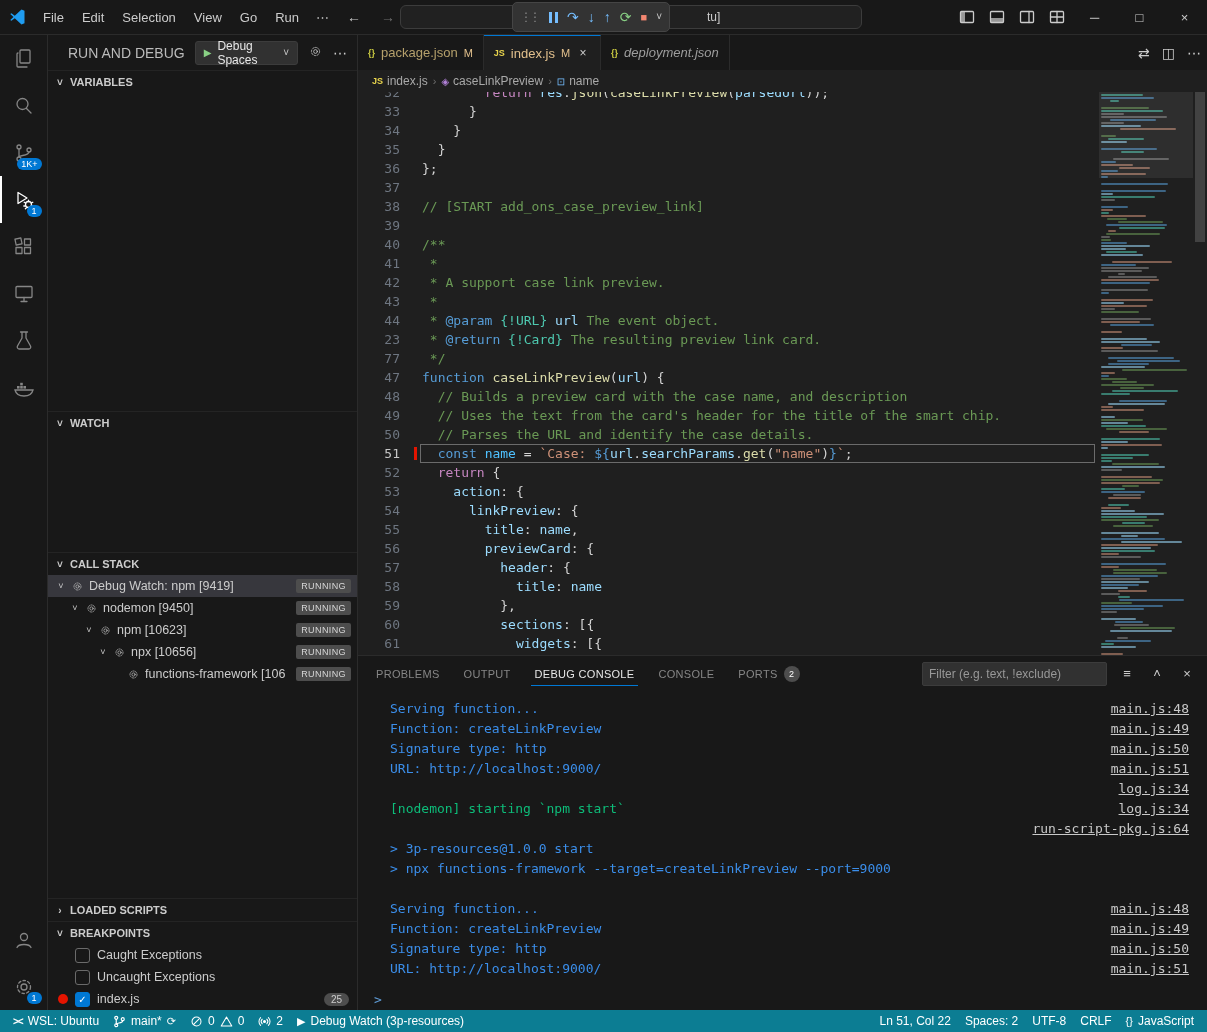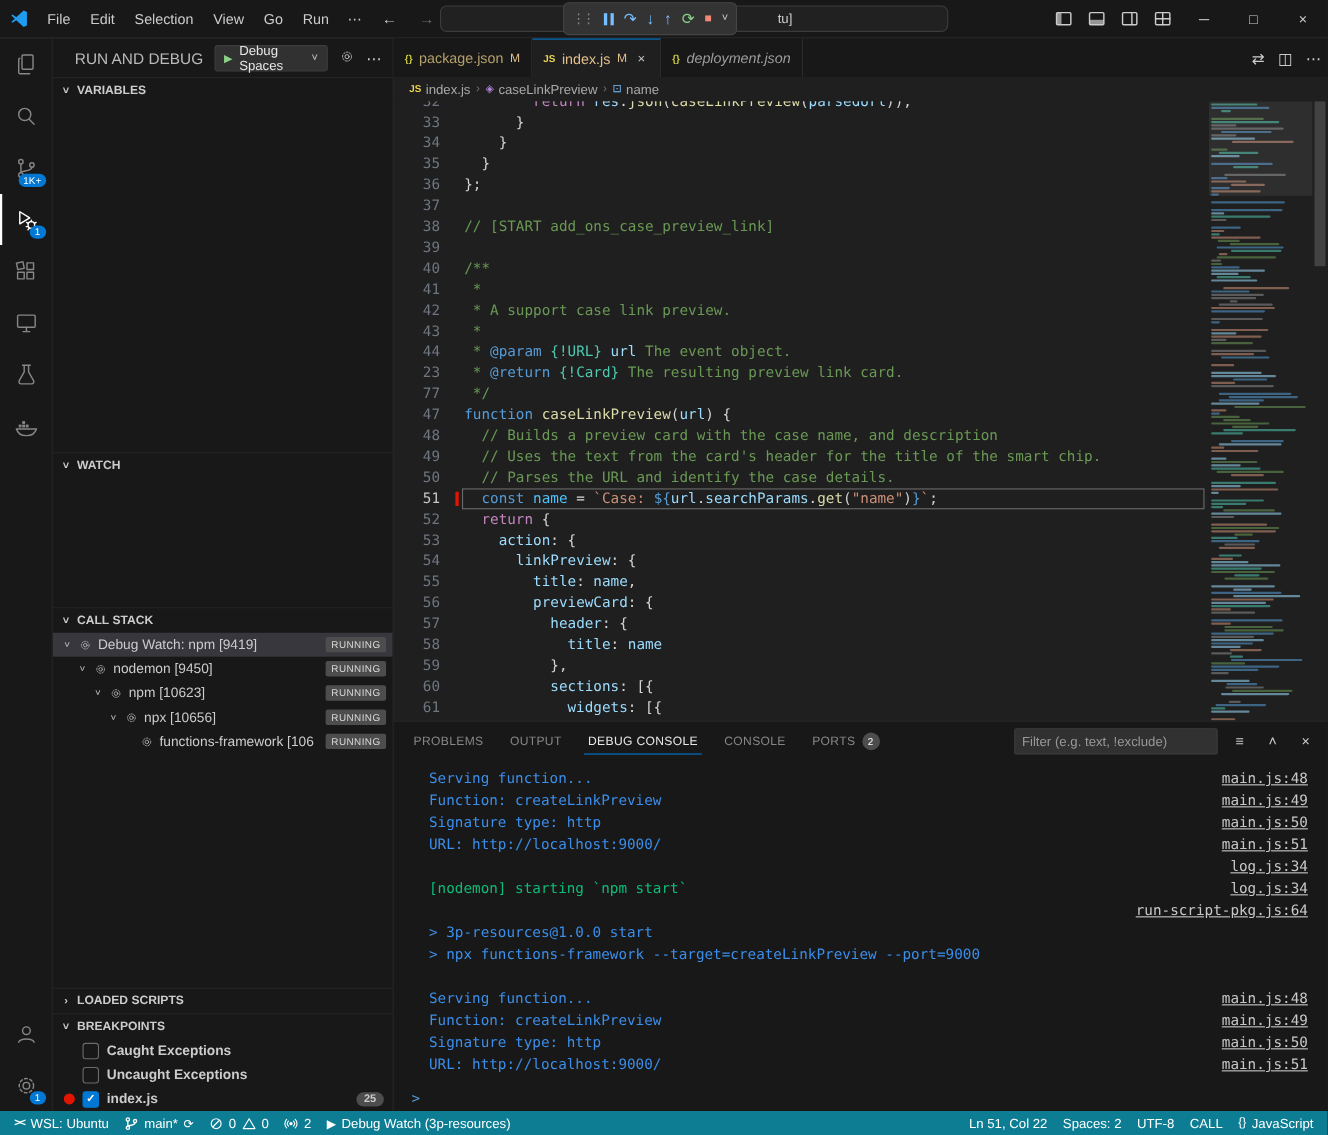--- a/index.html
+++ b/index.html
@@ -380,21 +380,21 @@
               <span class="sec-chev">›</span>
               <span>LOADED SCRIPTS</span>
             </div>
             <div class="sec-body" id="body-loaded-scripts" style="height: 0px;"></div>
           </div>
           <div class="section">
             <div class="sec-head">
               <span class="sec-chev">˅</span>
               <span>BREAKPOINTS</span>
             </div>
-            <div class="sec-body" id="body-breakpoints" style="height: 66px; font-weight: bold;">
+            <div class="sec-body" id="body-breakpoints" style="height: 66px;">
               <div class="bp-row">
                 <span class="bp-dot hidden"></span>
                 <span class="checkbox"></span>
                 <span>Caught Exceptions</span>
                 <span class="bp-spacer"></span>
               </div>
               <div class="bp-row">
                 <span class="bp-dot hidden"></span>
                 <span class="checkbox"></span>
                 <span>Uncaught Exceptions</span>
@@ -731,21 +731,21 @@
       <span class="sb-item">
           <span>Ln 51, Col 22</span>
         </span>
       <span class="sb-item">
           <span>Spaces: 2</span>
         </span>
       <span class="sb-item">
           <span>UTF-8</span>
         </span>
       <span class="sb-item">
-          <span>CALL</span>
+          <span>CRLF</span>
         </span>
       <span class="sb-item">
         <span class="sb-ic">{}</span>
         <span>JavaScript</span>
       </span>
     </span>
   </div>
 </div>
 
 </body></html>

